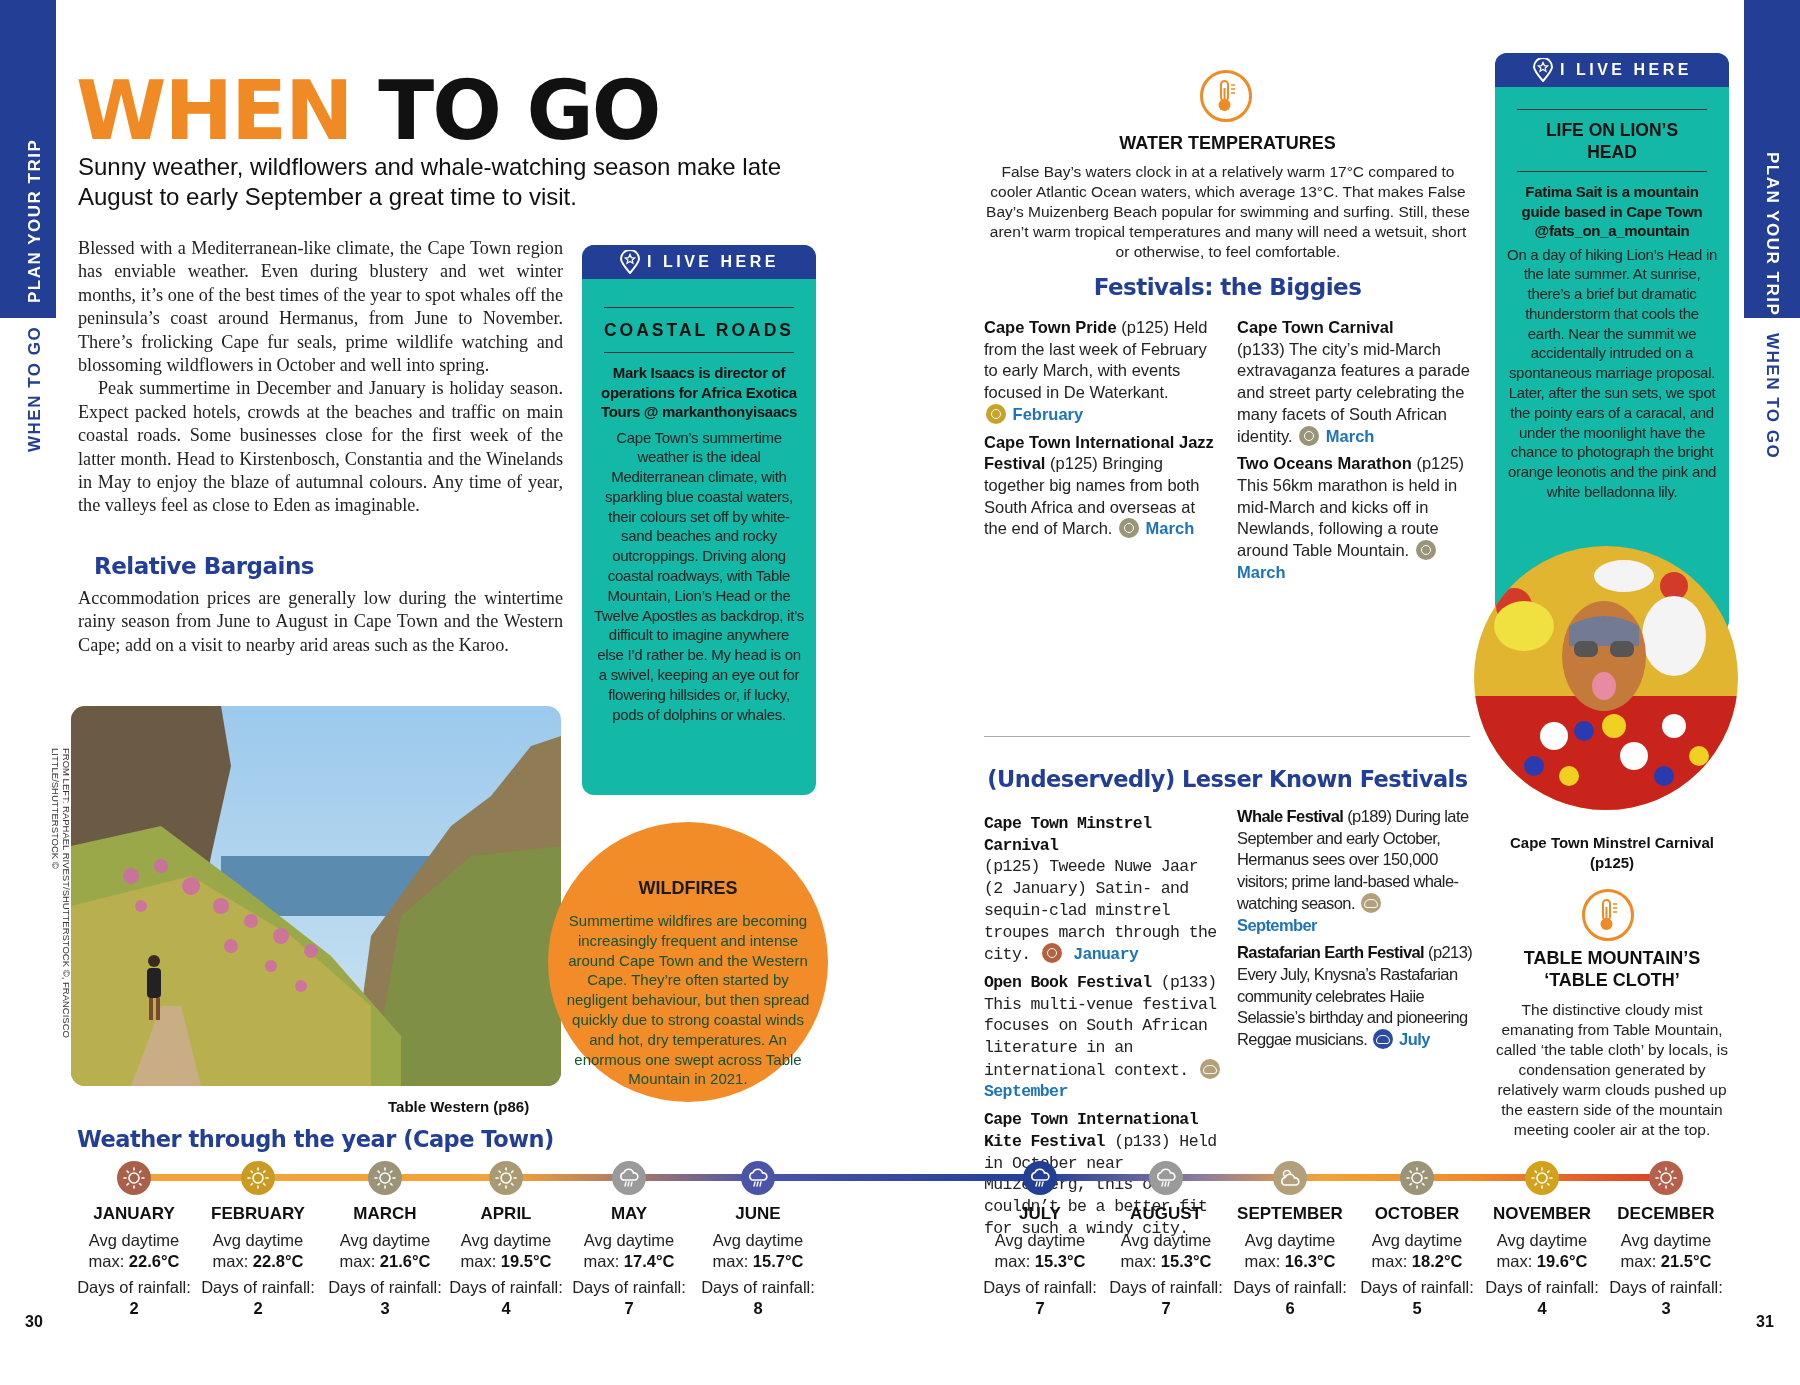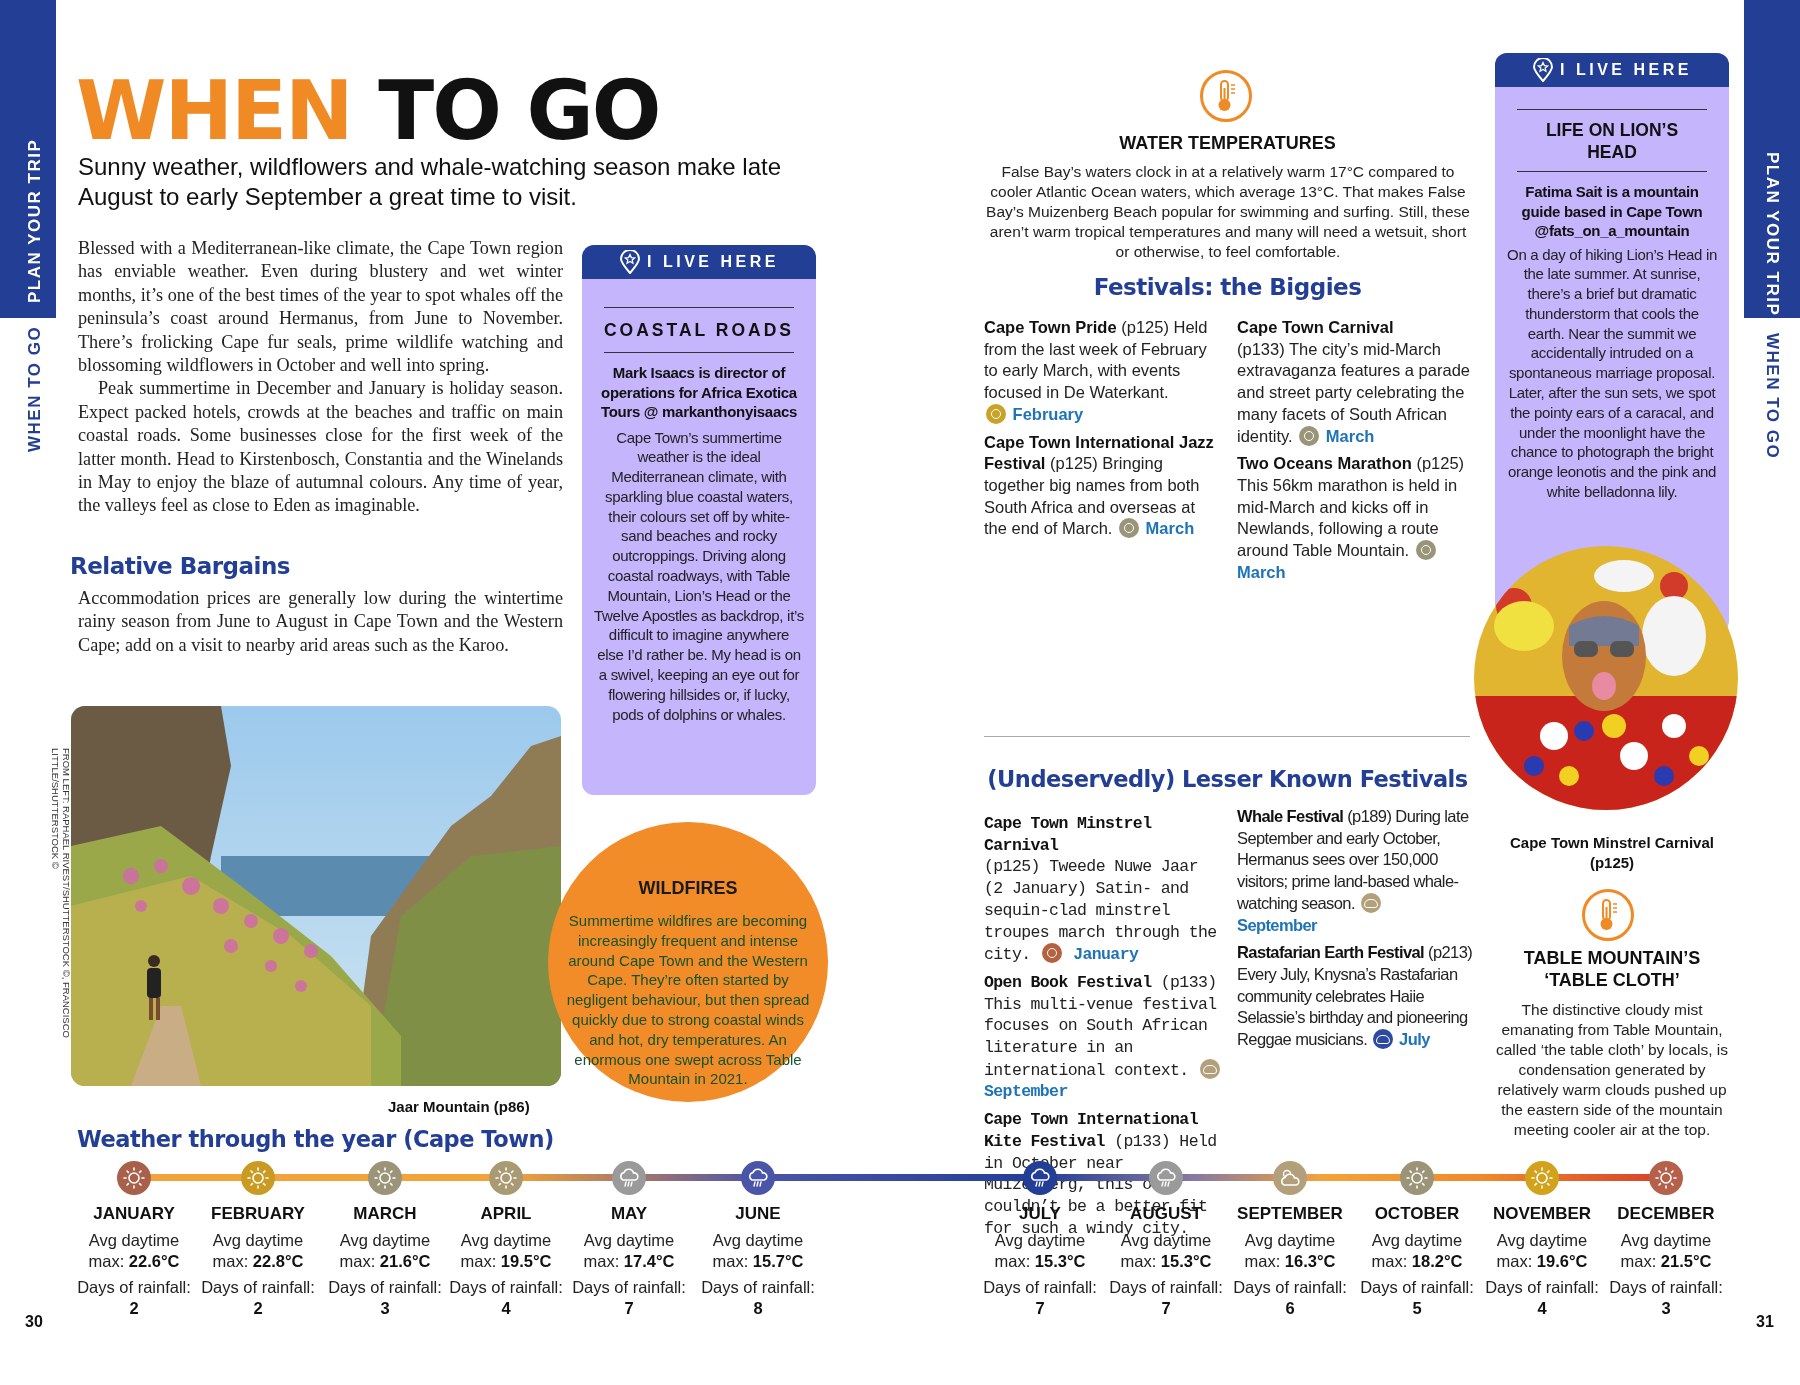--- a/index.html
+++ b/index.html
@@ -19,21 +19,21 @@
   .main-title { left: 76px; top: 70px; font-size: 82px; font-weight: 900; letter-spacing: -2px; line-height: 1; font-family: "DejaVu Sans", sans-serif; }
   .main-title .orange { color: #f08a24; }
   .main-title .black { color: #111; }
   .subtitle { left: 78px; top: 152px; width: 740px; font-size: 24px; line-height: 30px; color: #111; }
 
   .serif-body { font-family: "Liberation Serif", serif; font-size: 18.2px; line-height: 23.4px; color: #222; text-align: justify; }
   .serif-body p.indent { text-indent: 20px; }
   .blue-head { color: #233e95; font-weight: 700; font-family: "DejaVu Sans", sans-serif; letter-spacing: -0.5px; }
 
   
-  .live-box { background: #c4b5fd; border-radius: 12px; overflow: hidden; text-align: center; }
+  .live-box { background: #14b8a6; border-radius: 12px; overflow: hidden; text-align: center; }
   .live-head { background: #233e95; color: #fff; height: 34px; display: flex; align-items: center; justify-content: center; gap: 6px; font-weight: 700; font-size: 16px; letter-spacing: 3.5px; }
   .live-head svg { width: 22px; height: 24px; }
   .live-rule { border-top: 1px solid #333; margin: 0 22px; }
   .live-title { font-weight: 700; color: #111; }
   .live-bio { font-weight: 700; font-size: 15px; line-height: 19.5px; color: #111; letter-spacing: -0.3px; }
   .live-text { font-size: 15px; line-height: 19.8px; color: #222; letter-spacing: -0.3px; }
 
   
   .sans-block { font-size: 16.5px; line-height: 21.7px; color: #222; }
   .sans-block b { color: #111; }
@@ -77,21 +77,21 @@
   <span class="orange">WHEN</span>
   <span class="black">TO GO</span>
 </div>
 <div class="abs subtitle">Sunny weather, wildflowers and whale-watching season make late August to early September a great time to visit.</div>
 
 <div class="abs serif-body" style="left:78px; top:237px; width:485px;">
   <p>Blessed with a Mediterranean-like climate, the Cape Town region has enviable weather. Even during blustery and wet winter months, it’s one of the best times of the year to spot whales off the peninsula’s coast around Hermanus, from June to November. There’s frolicking Cape fur seals, prime wildlife watching and blossoming wildflowers in October and well into spring.</p>
   <p class="indent">Peak summertime in December and January is holiday season. Expect packed hotels, crowds at the beaches and traffic on main coastal roads. Some businesses close for the first week of the latter month. Head to Kirstenbosch, Constantia and the Winelands in May to enjoy the blaze of autumnal colours. Any time of year, the valleys feel as close to Eden as imaginable.</p>
 </div>
 
-<div class="abs blue-head" style="left:70px; top:553px; font-size:23px;">Relative Bargains</div>
+<div class="abs blue-head" style="left:94px; top:553px; font-size:23px;">Relative Bargains</div>
 <div class="abs serif-body" style="left:78px; top:587px; width:485px;">Accommodation prices are generally low during the wintertime rainy season from June to August in Cape Town and the Western Cape; add on a visit to nearby arid areas such as the Karoo.</div>
 
 <div class="abs photo" style="left:71px; top:706px; width:490px; height:380px;">
   <svg width="490" height="380" viewBox="0 0 490 380">
     <defs>
       <linearGradient id="sky" x1="0" y1="0" x2="0" y2="1">
         <stop offset="0" stop-color="#9cc9ec"></stop>
           <stop offset="1" stop-color="#cfe5f2"></stop>
       </linearGradient>
     </defs>
@@ -116,21 +116,21 @@
         <circle cx="230" cy="280" r="6"></circle>
     </g>
     <path d="M60 380 L90 300 L110 300 L130 380 Z" fill="#c9ad84"></path>
     <rect x="76" y="262" width="14" height="30" rx="4" fill="#222"></rect>
     <circle cx="83" cy="255" r="6" fill="#3a2a20"></circle>
     <rect x="78" y="292" width="4" height="22" fill="#7a4a30"></rect>
       <rect x="85" y="292" width="4" height="22" fill="#7a4a30"></rect>
   </svg>
 </div>
 <div class="abs" style="left:46px; top:748px; width:340px; font-size:9.5px; line-height:11px; color:#333; transform:rotate(90deg); transform-origin:left top; left:72px;">FROM LEFT: RAPHAEL RIVEST/SHUTTERSTOCK ©, FRANCISCO LITTLE/SHUTTERSTOCK ©</div>
-<div class="abs" style="left:388px; top:1098px; font-weight:700; font-size:15px; color:#111;">Jaar Mountain (p86)</div>
+<div class="abs" style="left:388px; top:1098px; font-weight:700; font-size:15px; color:#111;">Table Western (p86)</div>
 
 <div class="abs live-box" style="left:582px; top:245px; width:234px; height:550px;">
   <div class="live-head">
     <svg viewBox="0 0 22 24">
       <path d="M11 23 C5 16 2 12 2 9 A9 9 0 0 1 20 9 C20 12 17 16 11 23 Z" fill="none" stroke="#fff" stroke-width="2"></path>
       <path d="M11 4.5 L12.4 7.6 L15.6 7.9 L13.2 10 L13.9 13.2 L11 11.5 L8.1 13.2 L8.8 10 L6.4 7.9 L9.6 7.6 Z" fill="none" stroke="#fff" stroke-width="1.3"></path>
     </svg>
     <span>I LIVE HERE</span>
   </div>
   <div style="height:28px;"></div>

